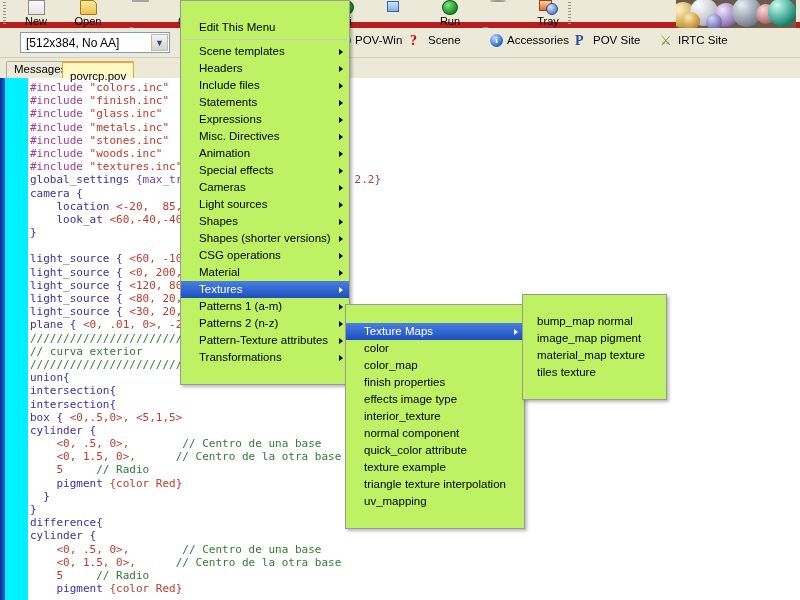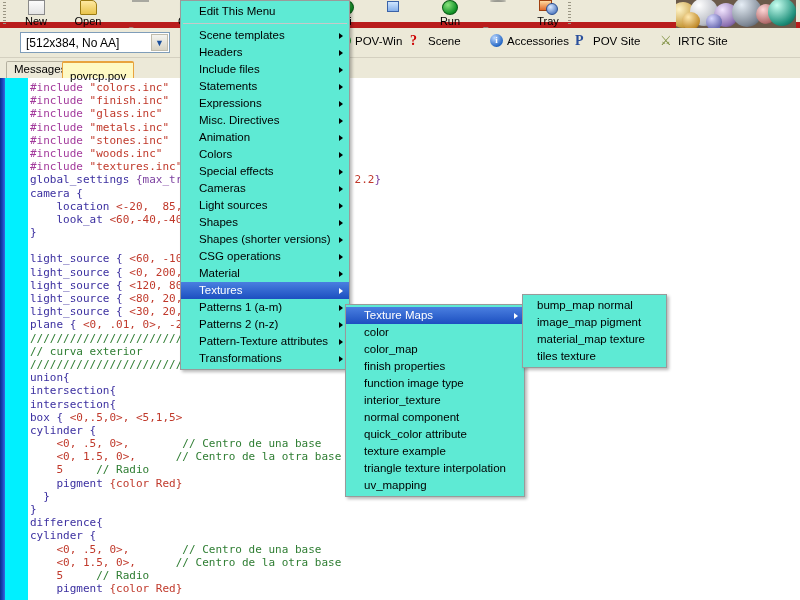--- a/index.html
+++ b/index.html
@@ -98,21 +98,21 @@
   .combo-arrow {
     position: absolute; right: 1px; top: 1px;
     width: 17px; height: 17px;
     background: linear-gradient(#f4f4f0,#d8d4c4);
     border: 1px solid #c0bcac;
     display: flex; align-items: center; justify-content: center;
     font-size: 9px; color: #1a4f9c;
   }
   .lb-item {
     position: absolute; top: 6px;
-    display: flex; align-items: center; gap: 4px;
+    display: flex; gap: 4px;
     font-size: 11.5px; color: #000;
     white-space: nowrap;
   }
   .lb-ico { width: 14px; height: 14px; display:inline-block; position:relative; }
   .ico-qmark { color: #cc0000; font-weight: bold; font-size: 14px; line-height: 14px;
       font-family: "Liberation Serif", serif; }
   .ico-info {
     width: 13px; height: 13px; border-radius: 50%;
     background: radial-gradient(circle at 35% 30%, #bcd8ff, #1a5fc0 75%);
     color: #fff; font-size: 9px; font-weight: bold; text-align: center; line-height: 13px;
@@ -179,24 +179,24 @@
   .k-str   { color: #c0392b; }          
   .k-kw    { color: #3b2fa0; }          
   .k-num   { color: #c0392b; }
   .k-cmt   { color: #2e7d32; }          
   .k-plain { color: #222; }
   .k-purple{ color: #7b3fa0; }
 
   
   .menu {
     position: absolute;
-    background: #5eead4;
+    background: #bef264;
     border: 1px solid #9a9a9a;
     box-shadow: 2px 2px 3px rgba(0,0,0,.28);
-    padding: 2px 0;
+    padding: 18px 0;
     z-index: 50;
     font-size: 11.5px;
     color: #000;
   }
   .mi {
     position: relative;
     height: 17px;
     line-height: 17px;
     padding: 0 22px 0 14px;
     white-space: nowrap;
@@ -340,21 +340,20 @@
     </div>
     <div class="msep"></div>
     <div id="menu-main-items">
         <div class="mi"><span>Scene templates</span><span class="arrow"></span></div>
         <div class="mi"><span>Headers</span><span class="arrow"></span></div>
         <div class="mi"><span>Include files</span><span class="arrow"></span></div>
         <div class="mi"><span>Statements</span><span class="arrow"></span></div>
         <div class="mi"><span>Expressions</span><span class="arrow"></span></div>
         <div class="mi"><span>Misc. Directives</span><span class="arrow"></span></div>
         <div class="mi"><span>Animation</span><span class="arrow"></span></div>
-        <div class="mi"><span>Colors</span><span class="arrow"></span></div>
         <div class="mi"><span>Special effects</span><span class="arrow"></span></div>
         <div class="mi"><span>Cameras</span><span class="arrow"></span></div>
         <div class="mi"><span>Light sources</span><span class="arrow"></span></div>
         <div class="mi"><span>Shapes</span><span class="arrow"></span></div>
         <div class="mi"><span>Shapes (shorter versions)</span><span class="arrow"></span></div>
         <div class="mi"><span>CSG operations</span><span class="arrow"></span></div>
         <div class="mi"><span>Material</span><span class="arrow"></span></div>
         <div class="mi sel"><span>Textures</span><span class="arrow"></span></div>
         <div class="mi"><span>Patterns 1 (a-m)</span><span class="arrow"></span></div>
         <div class="mi"><span>Patterns 2 (n-z)</span><span class="arrow"></span></div>
@@ -362,21 +361,21 @@
         <div class="mi"><span>Transformations</span><span class="arrow"></span></div>
       </div>
   </div>
 
   <div class="menu" id="menu-tex">
     <div id="menu-tex-items">
         <div class="mi sel"><span>Texture Maps</span><span class="arrow"></span></div>
         <div class="mi"><span>color</span></div>
         <div class="mi"><span>color_map</span></div>
         <div class="mi"><span>finish properties</span></div>
-        <div class="mi"><span>function image type</span></div>
+        <div class="mi"><span>effects image type</span></div>
         <div class="mi"><span>interior_texture</span></div>
         <div class="mi"><span>normal component</span></div>
         <div class="mi"><span>quick_color attribute</span></div>
         <div class="mi"><span>texture example</span></div>
         <div class="mi"><span>triangle texture interpolation</span></div>
         <div class="mi"><span>uv_mapping</span></div>
       </div>
   </div>
 
   <div class="menu" id="menu-maps">

